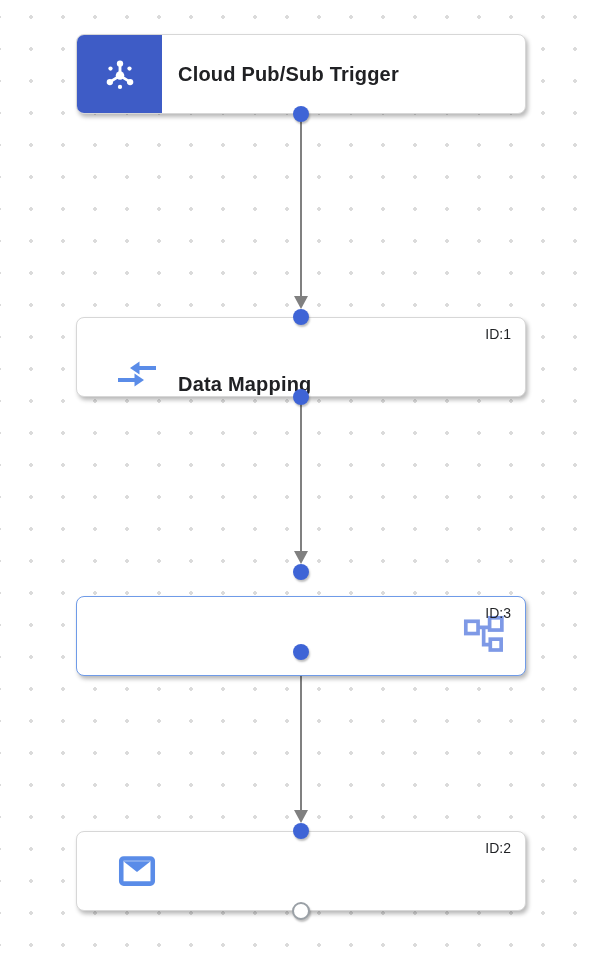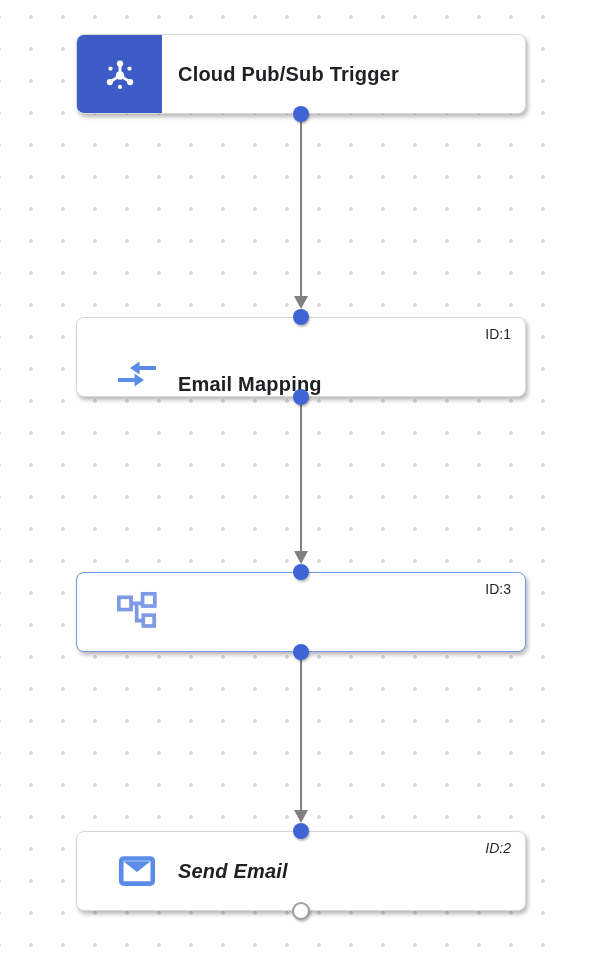--- a/index.html
+++ b/index.html
@@ -5,39 +5,40 @@
   html,body{margin:0;padding:0;}
   body{font-family:"Liberation Sans", sans-serif;}
   .canvas{
     position:relative;
     width:552px;height:961px;
     overflow:hidden;
     background-color:#ffffff;
     background-image:radial-gradient(circle, var(--grid_dot,#dbdbdb) 1.6px, transparent 1.9px);
     background-size:32px 32px;
     background-position:15px 1px;
+    padding-left:40px;
   }
   .node{
     position:absolute;
     left:76px;width:450px;height:80px;
     background:#ffffff;
     border:1px solid var(--node_border,#d7d7d7);
     border-radius:8px;
     box-shadow:2px 3px 4px rgba(0,0,0,0.28);
     display:flex;align-items:center;
     box-sizing:border-box;
     cursor:pointer;
   }
   .node.selected{
     border:1.5px solid var(--selected_border,#6f9be8);
   }
   .node-1{top:34px;}
   .node-2{top:317px;align-items:flex-end;}
-  .node-3{top:572px;}
-  .node-4{top:831px;font-style:italic;}
+  .node-3{top:596px;justify-content:flex-end;}
+  .node-4{top:831px;}
   .trigger-iconbox{
     width:85px;height:100%;
     flex:0 0 85px;
     background:var(--trigger_blue,#3e5cc6);
     border-radius:7px 0 0 7px;
     display:flex;align-items:center;justify-content:center;
     color:#ffffff;
   }
   .node-title{
     font-size:20px;font-weight:700;color:var(--title_color,#202124);
@@ -129,21 +130,21 @@
     <div class="task-iconbox">
       <svg width="46" height="38" viewBox="0 0 44 36">
         <g stroke="currentColor" stroke-width="4" fill="currentColor">
           <line x1="3" y1="24" x2="20" y2="24"></line>
           <polygon points="19.5,17.5 19.5,30.5 29,24" stroke="none"></polygon>
           <line x1="41" y1="12" x2="24" y2="12"></line>
           <polygon points="24.5,5.5 24.5,18.5 15,12" stroke="none"></polygon>
         </g>
       </svg>
     </div>
-    <div class="node-title">Email Mapping</div>
+    <div class="node-title">Data Mapping</div>
   </div>
 
   <div class="node node-3 selected">
     <div class="id-badge">ID:3</div>
     <div class="task-iconbox transformer">
       <svg width="42" height="42" viewBox="0 0 24 24">
         <g stroke="currentColor" stroke-width="2.1" fill="none">
           <rect x="1.6" y="3.6" width="7" height="7"></rect>
           <rect x="15.2" y="1.6" width="7" height="7"></rect>
           <rect x="15.6" y="13.8" width="6.2" height="6.2"></rect>
@@ -154,21 +155,20 @@
   </div>
 
   <div class="node node-4">
     <div class="id-badge">ID:2</div>
     <div class="task-iconbox">
       <svg width="42" height="42" viewBox="0 0 24 24">
         <rect x="3" y="4.8" width="18" height="14.4" rx="1.4" fill="none" stroke="currentColor" stroke-width="2.6"></rect>
         <polygon points="4.2,6.4 19.8,6.4 12,12.6" fill="currentColor"></polygon>
       </svg>
     </div>
-    <div class="node-title">Send Email</div>
   </div>
 
   <div class="port port-1"></div>
   <div class="port port-2"></div>
   <div class="port port-3"></div>
   <div class="port port-4"></div>
   <div class="port port-5"></div>
   <div class="port port-6"></div>
   <div class="port-open"></div>
 

